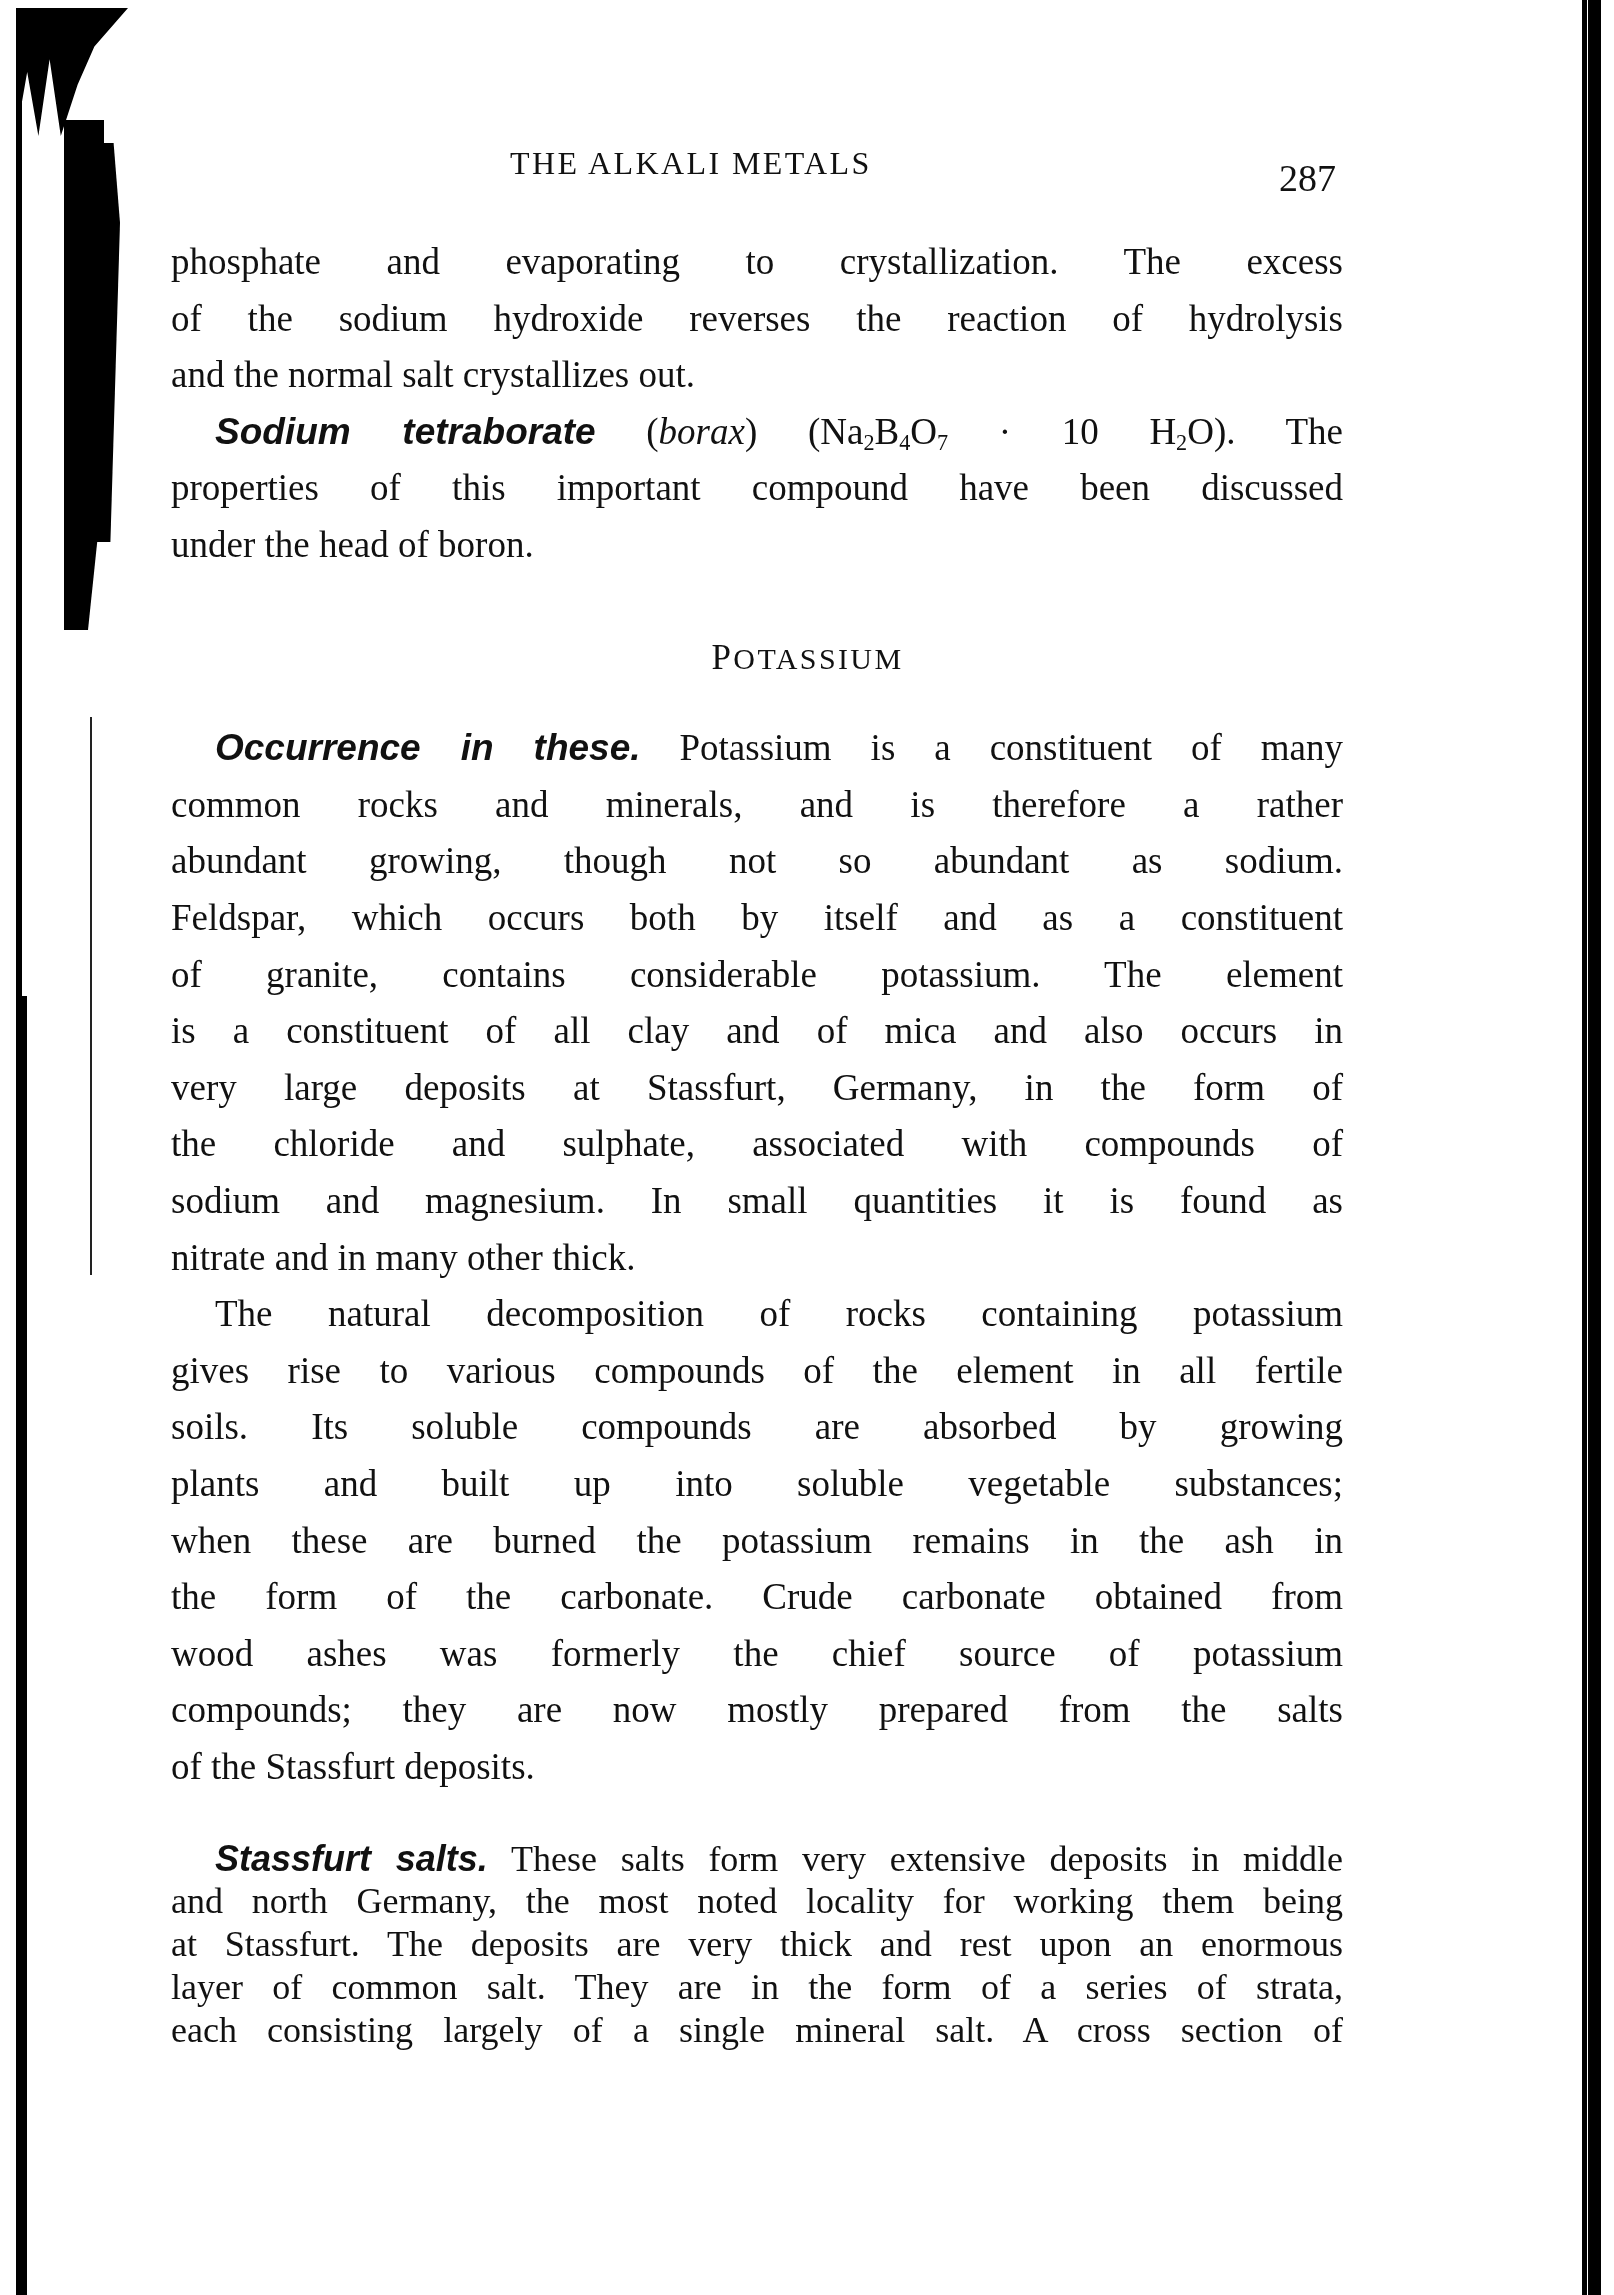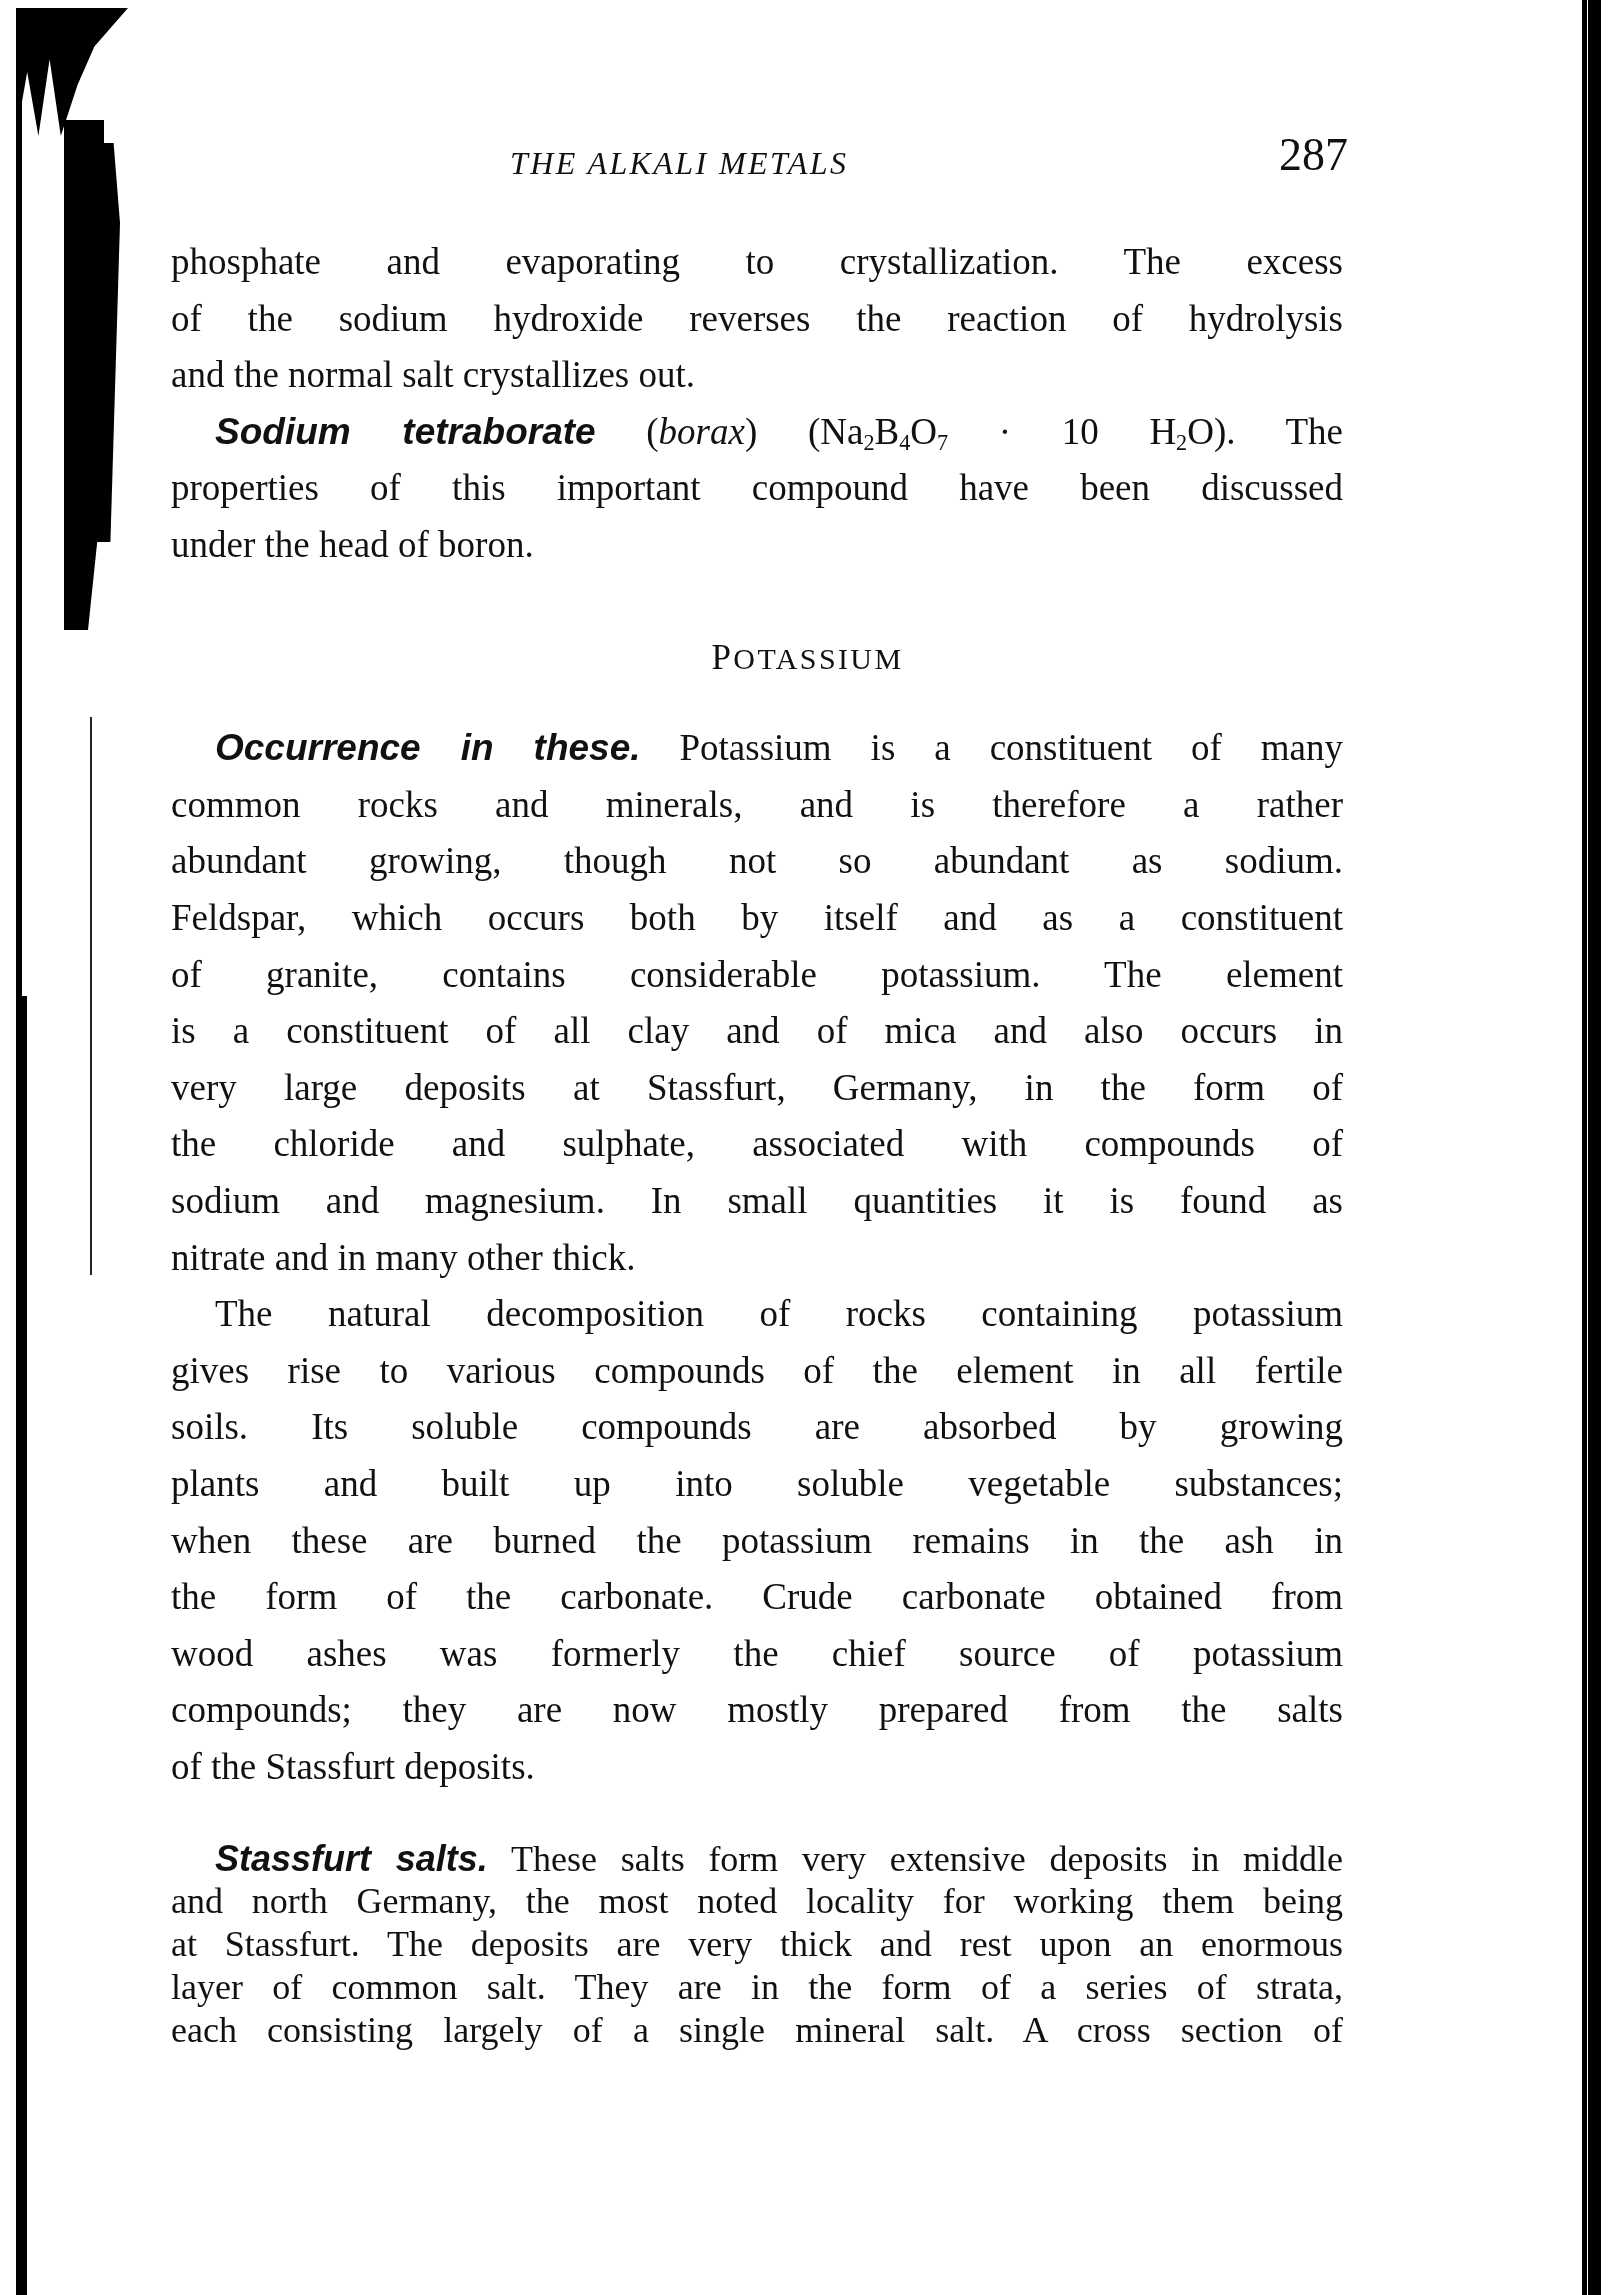--- a/index.html
+++ b/index.html
@@ -13,22 +13,22 @@
   .spine-flame { position:absolute; left:16px; top:8px; width:112px; height:128px; background:#000;
                  clip-path:polygon(0 0,100% 0,70% 30%,55% 60%,40% 100%,30% 40%,20% 100%,10% 50%,0 100%); }
   .spine-thin { position:absolute; left:90px; top:717px; width:2.4px; height:558px; background:#222; }
   .spine-low { position:absolute; left:17.5px; top:996px; width:9.6px; height:1299px; background:#000; }
   .right-band { position:absolute; left:1582px; top:0; width:19px; height:2295px;
                 background:repeating-linear-gradient(90deg,#000 0 4.8px,#fff 4.8px 6.4px,#000 6.4px 12.8px,#fff 12.8px 13.5px,#000 13.5px 19px); }
   .line { position:absolute; left:171px; width:1172px; white-space:nowrap; font-size:37px; line-height:45px;
           text-align:justify; text-align-last:justify; }
   .line.last { text-align-last:left; }
   .line.indent { left:215px; width:1128px; }
-  .header { position:absolute; top:145px; left:510px; font-size:32px; letter-spacing:2.4px;font-style:italic; }
-  .pagenum { position:absolute; top:128px; left:1279px; font-size:46px; }
+  .header { position:absolute; top:145px; left:510px; font-size:32px; letter-spacing:2.4px; }
+  .pagenum { position:absolute; top:156px; left:1279px; font-size:38px; }
   .section-head { position:absolute; top:638px; left:0; width:1615px; text-align:center; font-size:30px; letter-spacing:2.4px; }
   .section-head .cap { font-size:35px; }
   .b { font-weight:bold; font-family:"Liberation Sans","DejaVu Sans",sans-serif; font-stretch:condensed;font-style:italic; }
   .small { position:absolute; left:171px; width:1172px; white-space:nowrap; font-size:36px; line-height:35px;
            text-align:justify; text-align-last:justify; }
   .small.indent { left:215px; width:1128px; }
   sub { font-size:60%; vertical-align:-6.4px; line-height:0; }
 </style>
 </head>
 <body>

